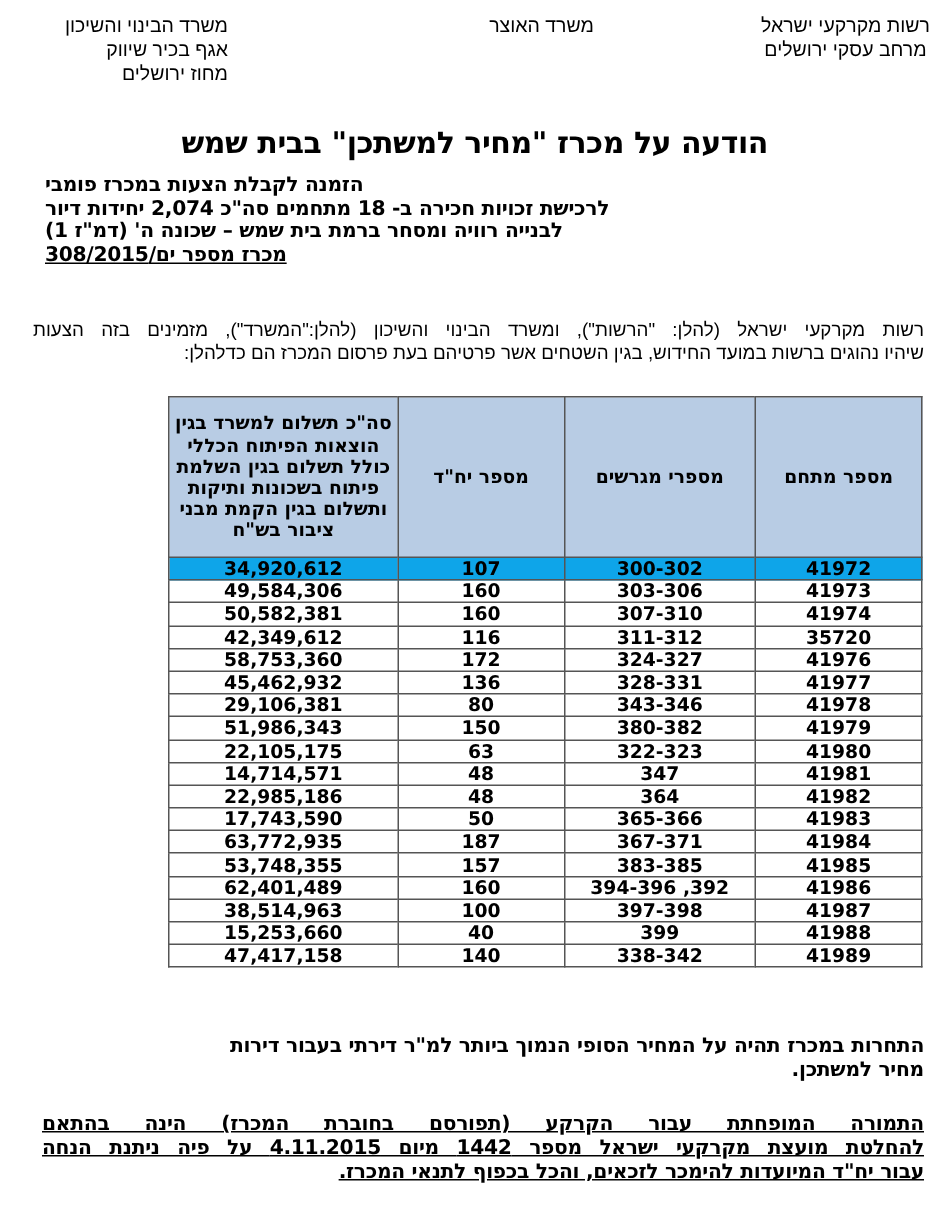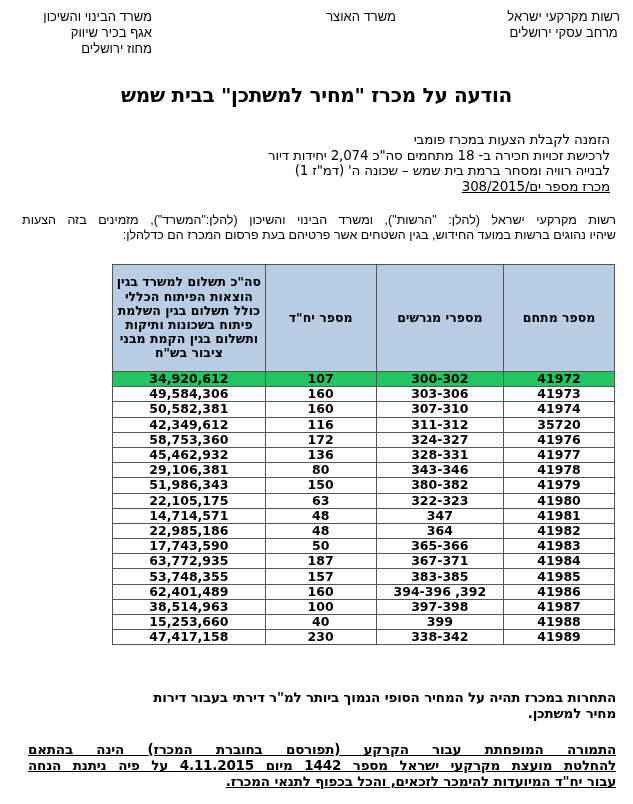--- a/index.html
+++ b/index.html
@@ -2,31 +2,31 @@
 <html><head>
 <meta charset="utf-8">
 <style>
   html, body { margin:0; padding:0; background:#ffffff; }
   body { width:633px; height:804px; position:relative; overflow:hidden; font-family:"DejaVu Sans", sans-serif; color:#000; }
   .hdr { position:absolute; top:9px; direction:rtl; font-family:"Liberation Sans", sans-serif; font-size:13px; line-height:16px; }
   .hdr-right { right:13px; text-align:center; }
   .hdr-mid { left:276px; width:120px; text-align:right; }
   .hdr-left { left:40px; width:112px; text-align:right; }
   .title { position:absolute; top:83px; left:0; width:633px; text-align:center; direction:rtl; font-family:"DejaVu Sans", sans-serif; font-weight:bold; font-size:20px; letter-spacing:-0.3px; }
-  .subtitle { position:absolute; top:132px; left:30px; width:580px; text-align:right; direction:rtl; font-weight:normal; font-size:13.5px; line-height:15.5px; font-family:"DejaVu Sans", sans-serif; letter-spacing:-0.2px; }
+  .subtitle { position:absolute; top:116px; left:30px; width:580px; text-align:left; direction:rtl; font-weight:bold; font-size:13.5px; line-height:15.5px; font-family:"DejaVu Sans", sans-serif; letter-spacing:-0.2px; }
   .subtitle div { white-space:nowrap; }
   .subtitle .u { text-decoration:underline; }
   .intro { position:absolute; top:213px; left:22px; width:594px; direction:rtl; text-align:justify; font-family:"Liberation Sans", sans-serif; font-size:12.5px; line-height:14.5px; }
   .intro div { text-align-last:justify; white-space:nowrap; }
   .intro div.last { text-align-last:right; }
   table.tbl { position:absolute; top:264px; left:112px; width:503px; border-collapse:collapse; direction:rtl; font-family:"DejaVu Sans", sans-serif; font-weight:bold; font-size:12.5px; }
   table.tbl th, table.tbl td { border:1.5px solid #555; padding:0; text-align:center; }
   table.tbl th { background:#b8cce4; font-size:12.5px; line-height:14.2px; height:106px; vertical-align:middle; }
   table.tbl td { height:14.2px; line-height:14px; }
-  table.tbl tr.hl td { background:#22c55e; }
+  table.tbl tr.hl td { background:#0ea5e9; }
   .c-compound { width:111px; }
   .c-plots { width:128px; }
   .c-units { width:111px; }
   .c-pay { width:153px; }
   .para { position:absolute; direction:rtl; text-align:right; font-family:"DejaVu Sans", sans-serif; font-weight:bold; font-size:13.5px; line-height:16px; letter-spacing:-0.2px; }
   .p1 { top:689px; left:30px; width:586px; }
   .p2 { top:741px; left:28px; width:588px; text-decoration:underline; }
   .p2 div { text-align:justify; text-align-last:justify; white-space:nowrap; }
   .p2 div.last { text-align-last:right; }
 </style>
@@ -168,21 +168,21 @@
       </tr>
       <tr>
         <td>41988</td>
         <td>399</td>
         <td>40</td>
         <td>15,253,660</td>
       </tr>
       <tr>
         <td>41989</td>
         <td>338-342</td>
-        <td>230</td>
+        <td>140</td>
         <td>47,417,158</td>
       </tr>
     </tbody>
 </table>
 
 <div class="para p1">
   <div>התחרות במכרז תהיה על המחיר הסופי הנמוך ביותר למ"ר דירתי בעבור דירות</div>
   <div>מחיר למשתכן.</div>
 </div>
 

